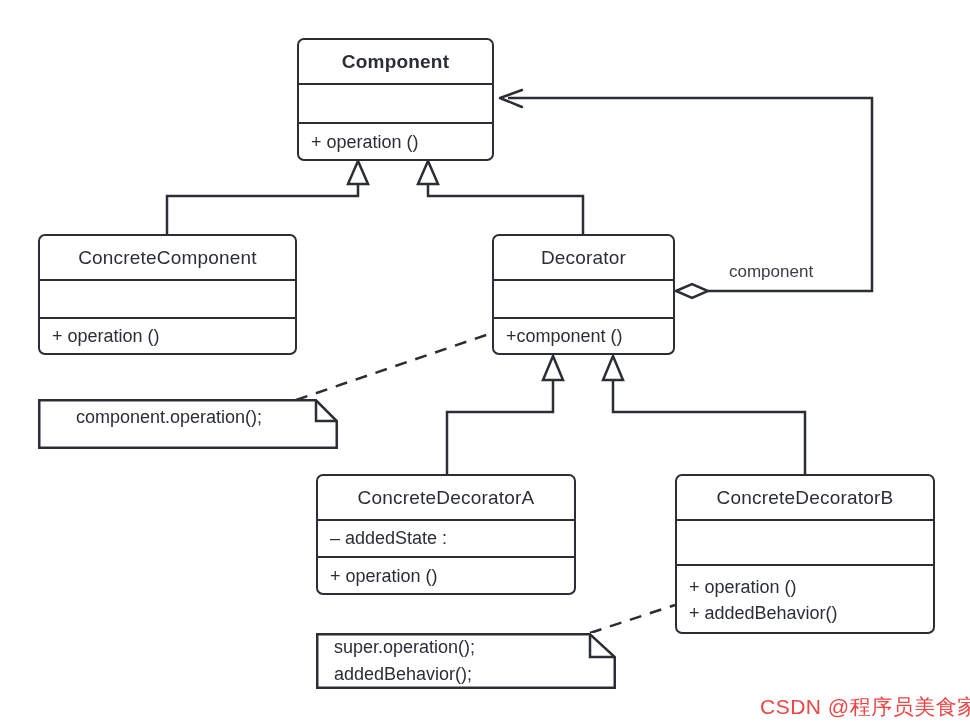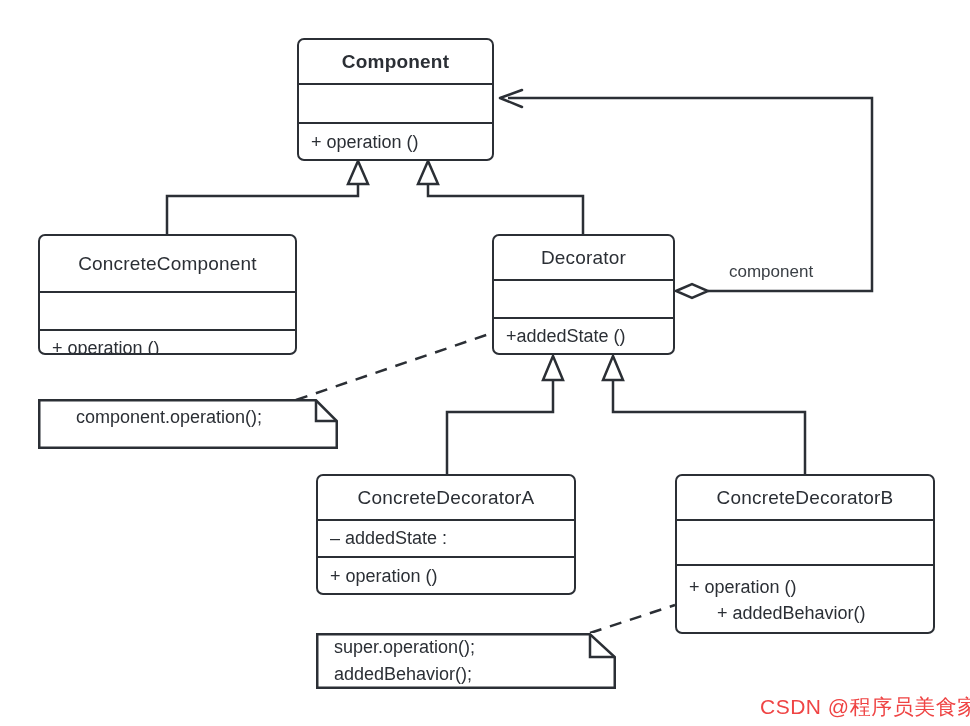--- a/index.html
+++ b/index.html
@@ -145,43 +145,43 @@
     </g>
   </svg>
 
   <div class="uml-class" style="left:297px; top:38px; width:197px; height:123px;">
     <div class="uml-row uml-title bold uml-divider" style="height:45px;">Component</div>
     <div class="uml-row uml-divider uml-empty" style="height:39px;"></div>
     <div class="uml-row uml-member" style="height:36px;">+ operation ()</div>
   </div>
 
   <div class="uml-class" style="left:38px; top:234px; width:259px; height:121px;">
-    <div class="uml-row uml-title uml-divider" style="height:57px;">ConcreteComponent</div>
+    <div class="uml-row uml-title uml-divider" style="height:45px;">ConcreteComponent</div>
     <div class="uml-row uml-divider uml-empty" style="height:38px;"></div>
     <div class="uml-row uml-member" style="height:35px;">+ operation ()</div>
   </div>
 
   <div class="uml-class" style="left:492px; top:234px; width:183px; height:121px;">
     <div class="uml-row uml-title uml-divider" style="height:45px;">Decorator</div>
     <div class="uml-row uml-divider uml-empty" style="height:38px;"></div>
-    <div class="uml-row uml-member" style="height:35px;">+addedState ()</div>
+    <div class="uml-row uml-member" style="height:35px;">+component ()</div>
   </div>
 
   <div class="uml-class" style="left:316px; top:474px; width:260px; height:121px;">
     <div class="uml-row uml-title uml-divider" style="height:45px;">ConcreteDecoratorA</div>
     <div class="uml-row uml-member uml-divider" style="height:37px;">– addedState :</div>
     <div class="uml-row uml-member" style="height:36px;">+ operation ()</div>
   </div>
 
   <div class="uml-class" style="left:675px; top:474px; width:260px; height:160px;">
     <div class="uml-row uml-title uml-divider" style="height:45px;">ConcreteDecoratorB</div>
     <div class="uml-row uml-divider uml-empty" style="height:45px;"></div>
     <div style="padding:8px 0 0 12px;">
       <div class="uml-member-block" style="padding:0 0 0 0;">+ operation ()</div>
-      <div class="uml-member-block" style="padding:0 0 0 0;margin-left:28px;">+ addedBehavior()</div>
+      <div class="uml-member-block" style="padding:0 0 0 0;">+ addedBehavior()</div>
     </div>
   </div>
 
   <div class="uml-note" style="left:38px; top:399px; width:300px; height:36px;">
     <svg width="300" height="50" viewBox="0 0 300 50">
       <path d="M1.25,1.25 L278,1.25 L298.75,22 L298.75,48.75 L1.25,48.75 Z" fill="#ffffff" stroke="#2b2f35" stroke-width="2.5" stroke-linejoin="miter"></path>
       <path d="M278,1.25 L278,22 L298.75,22" fill="none" stroke="#2b2f35" stroke-width="2.5"></path>
     </svg>
     <div class="note-text">
       <div>component.operation();</div>

